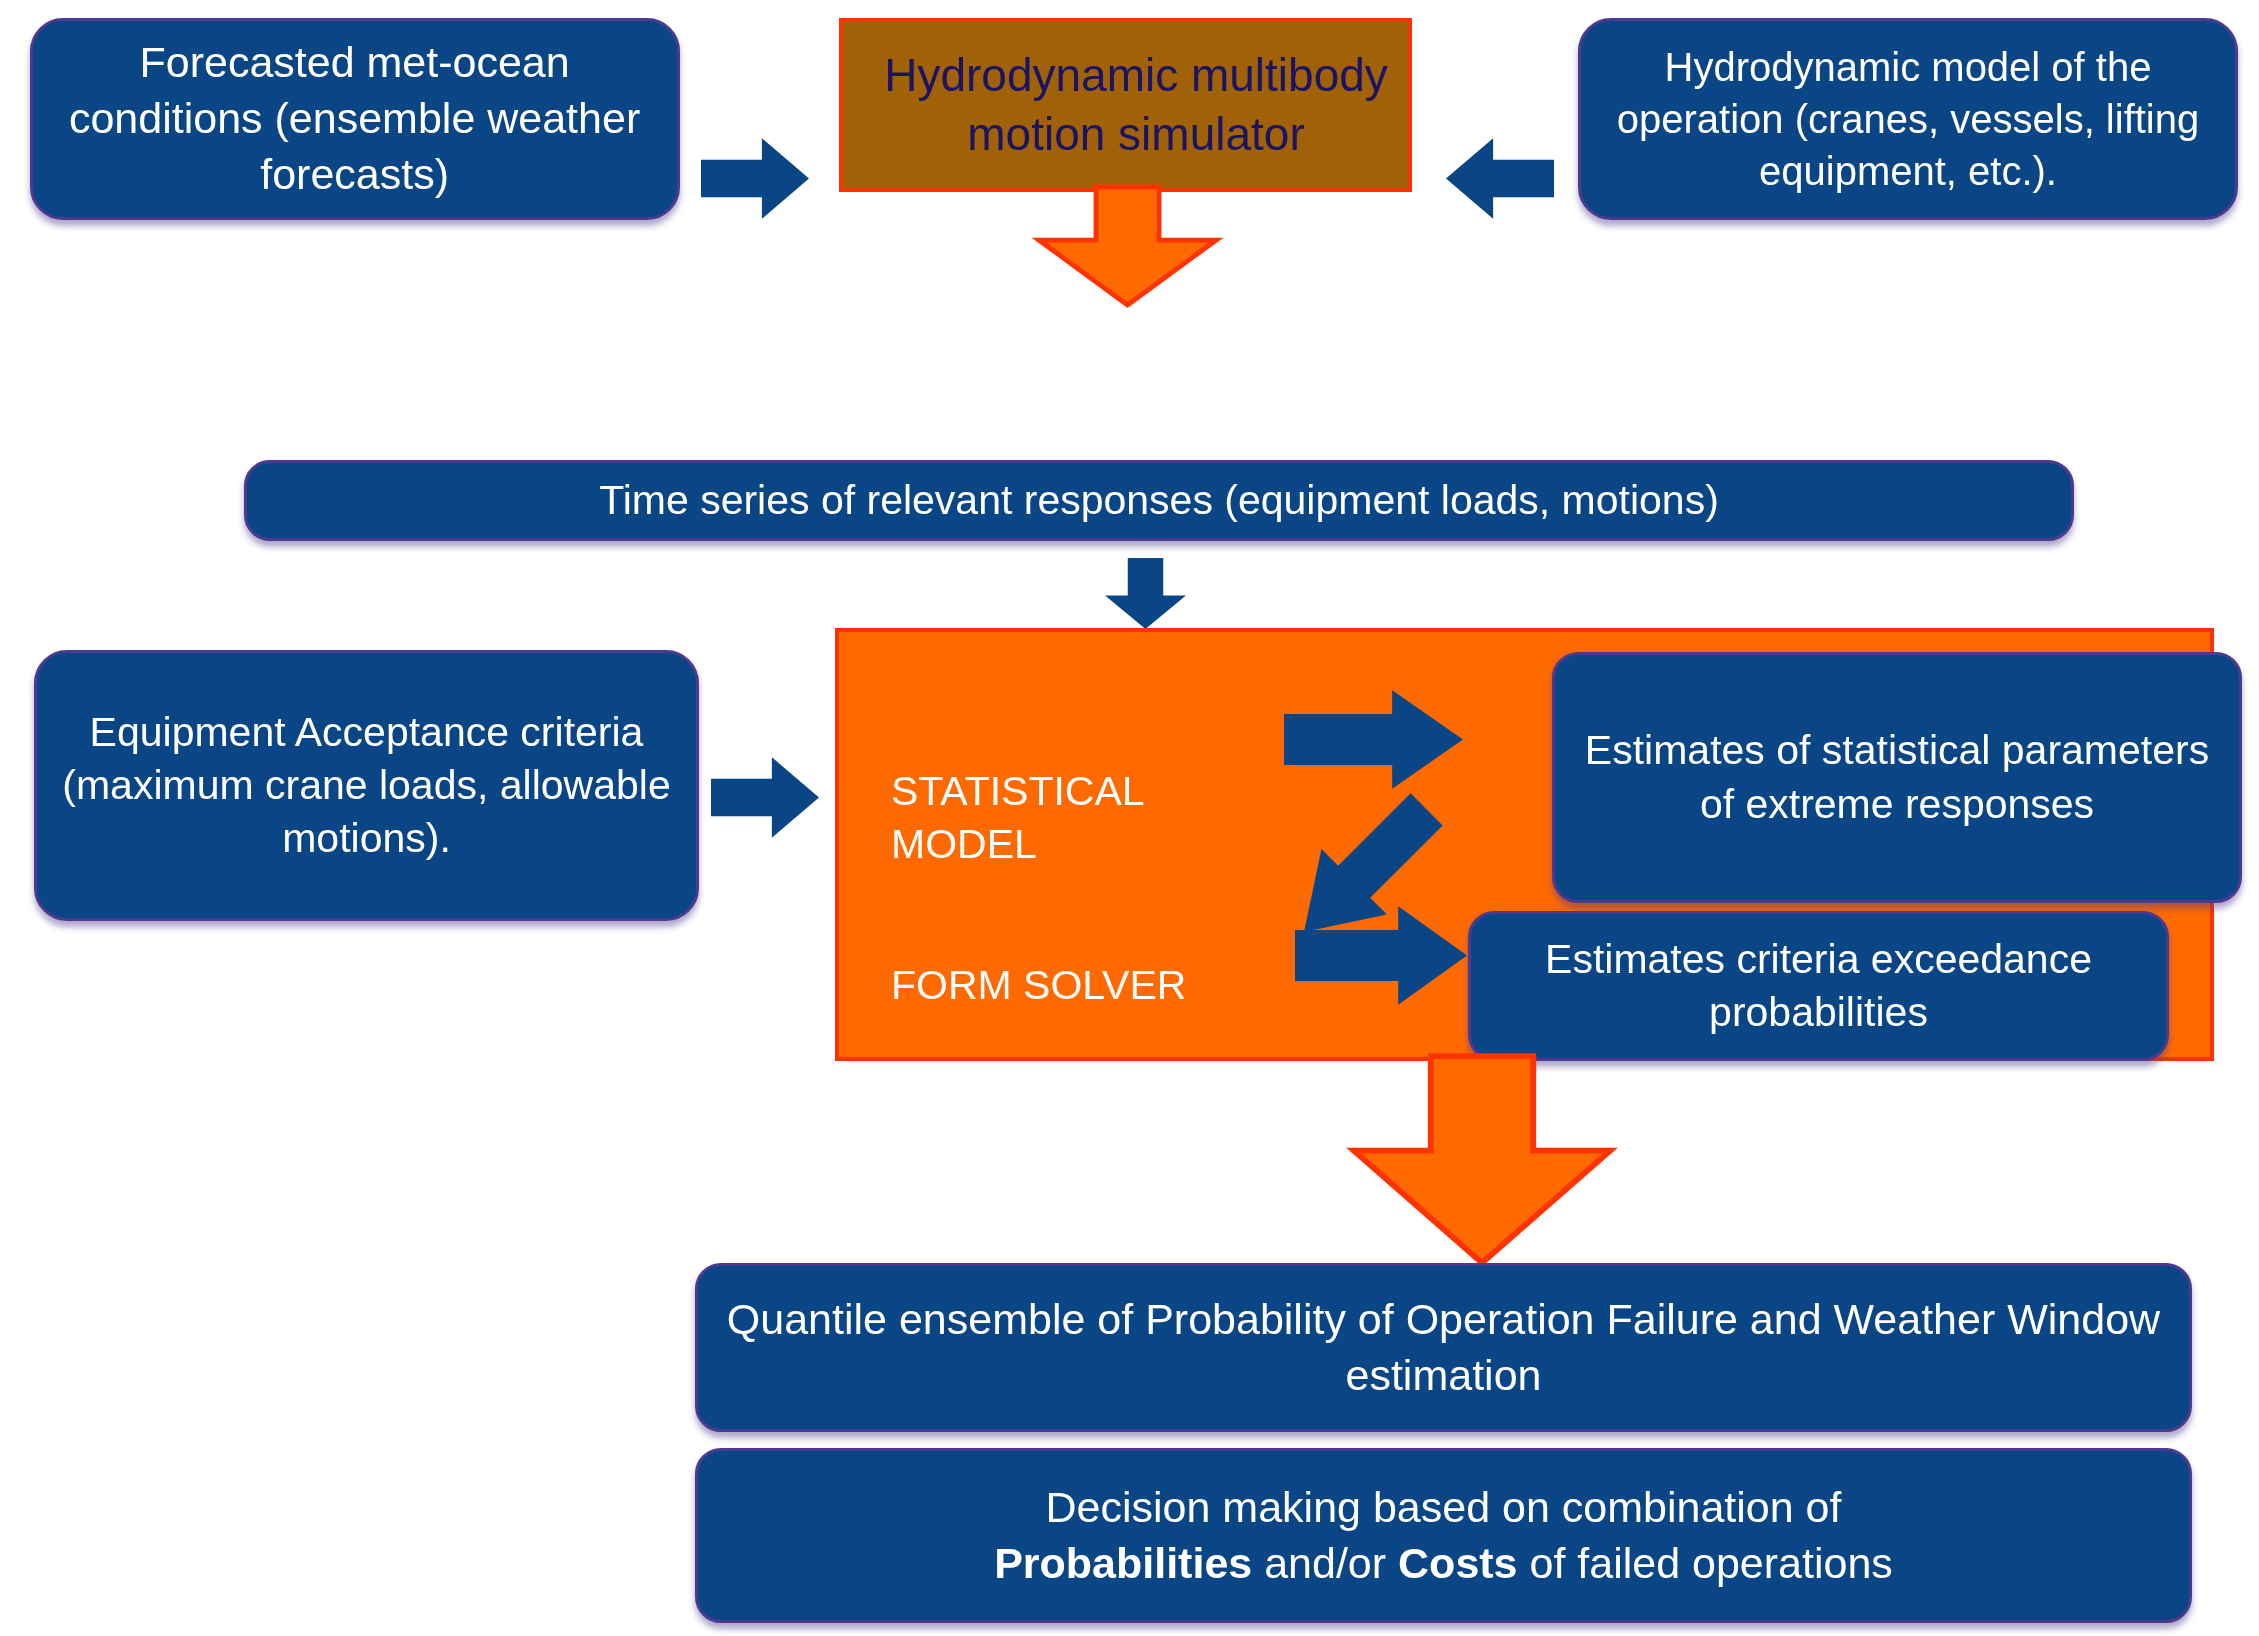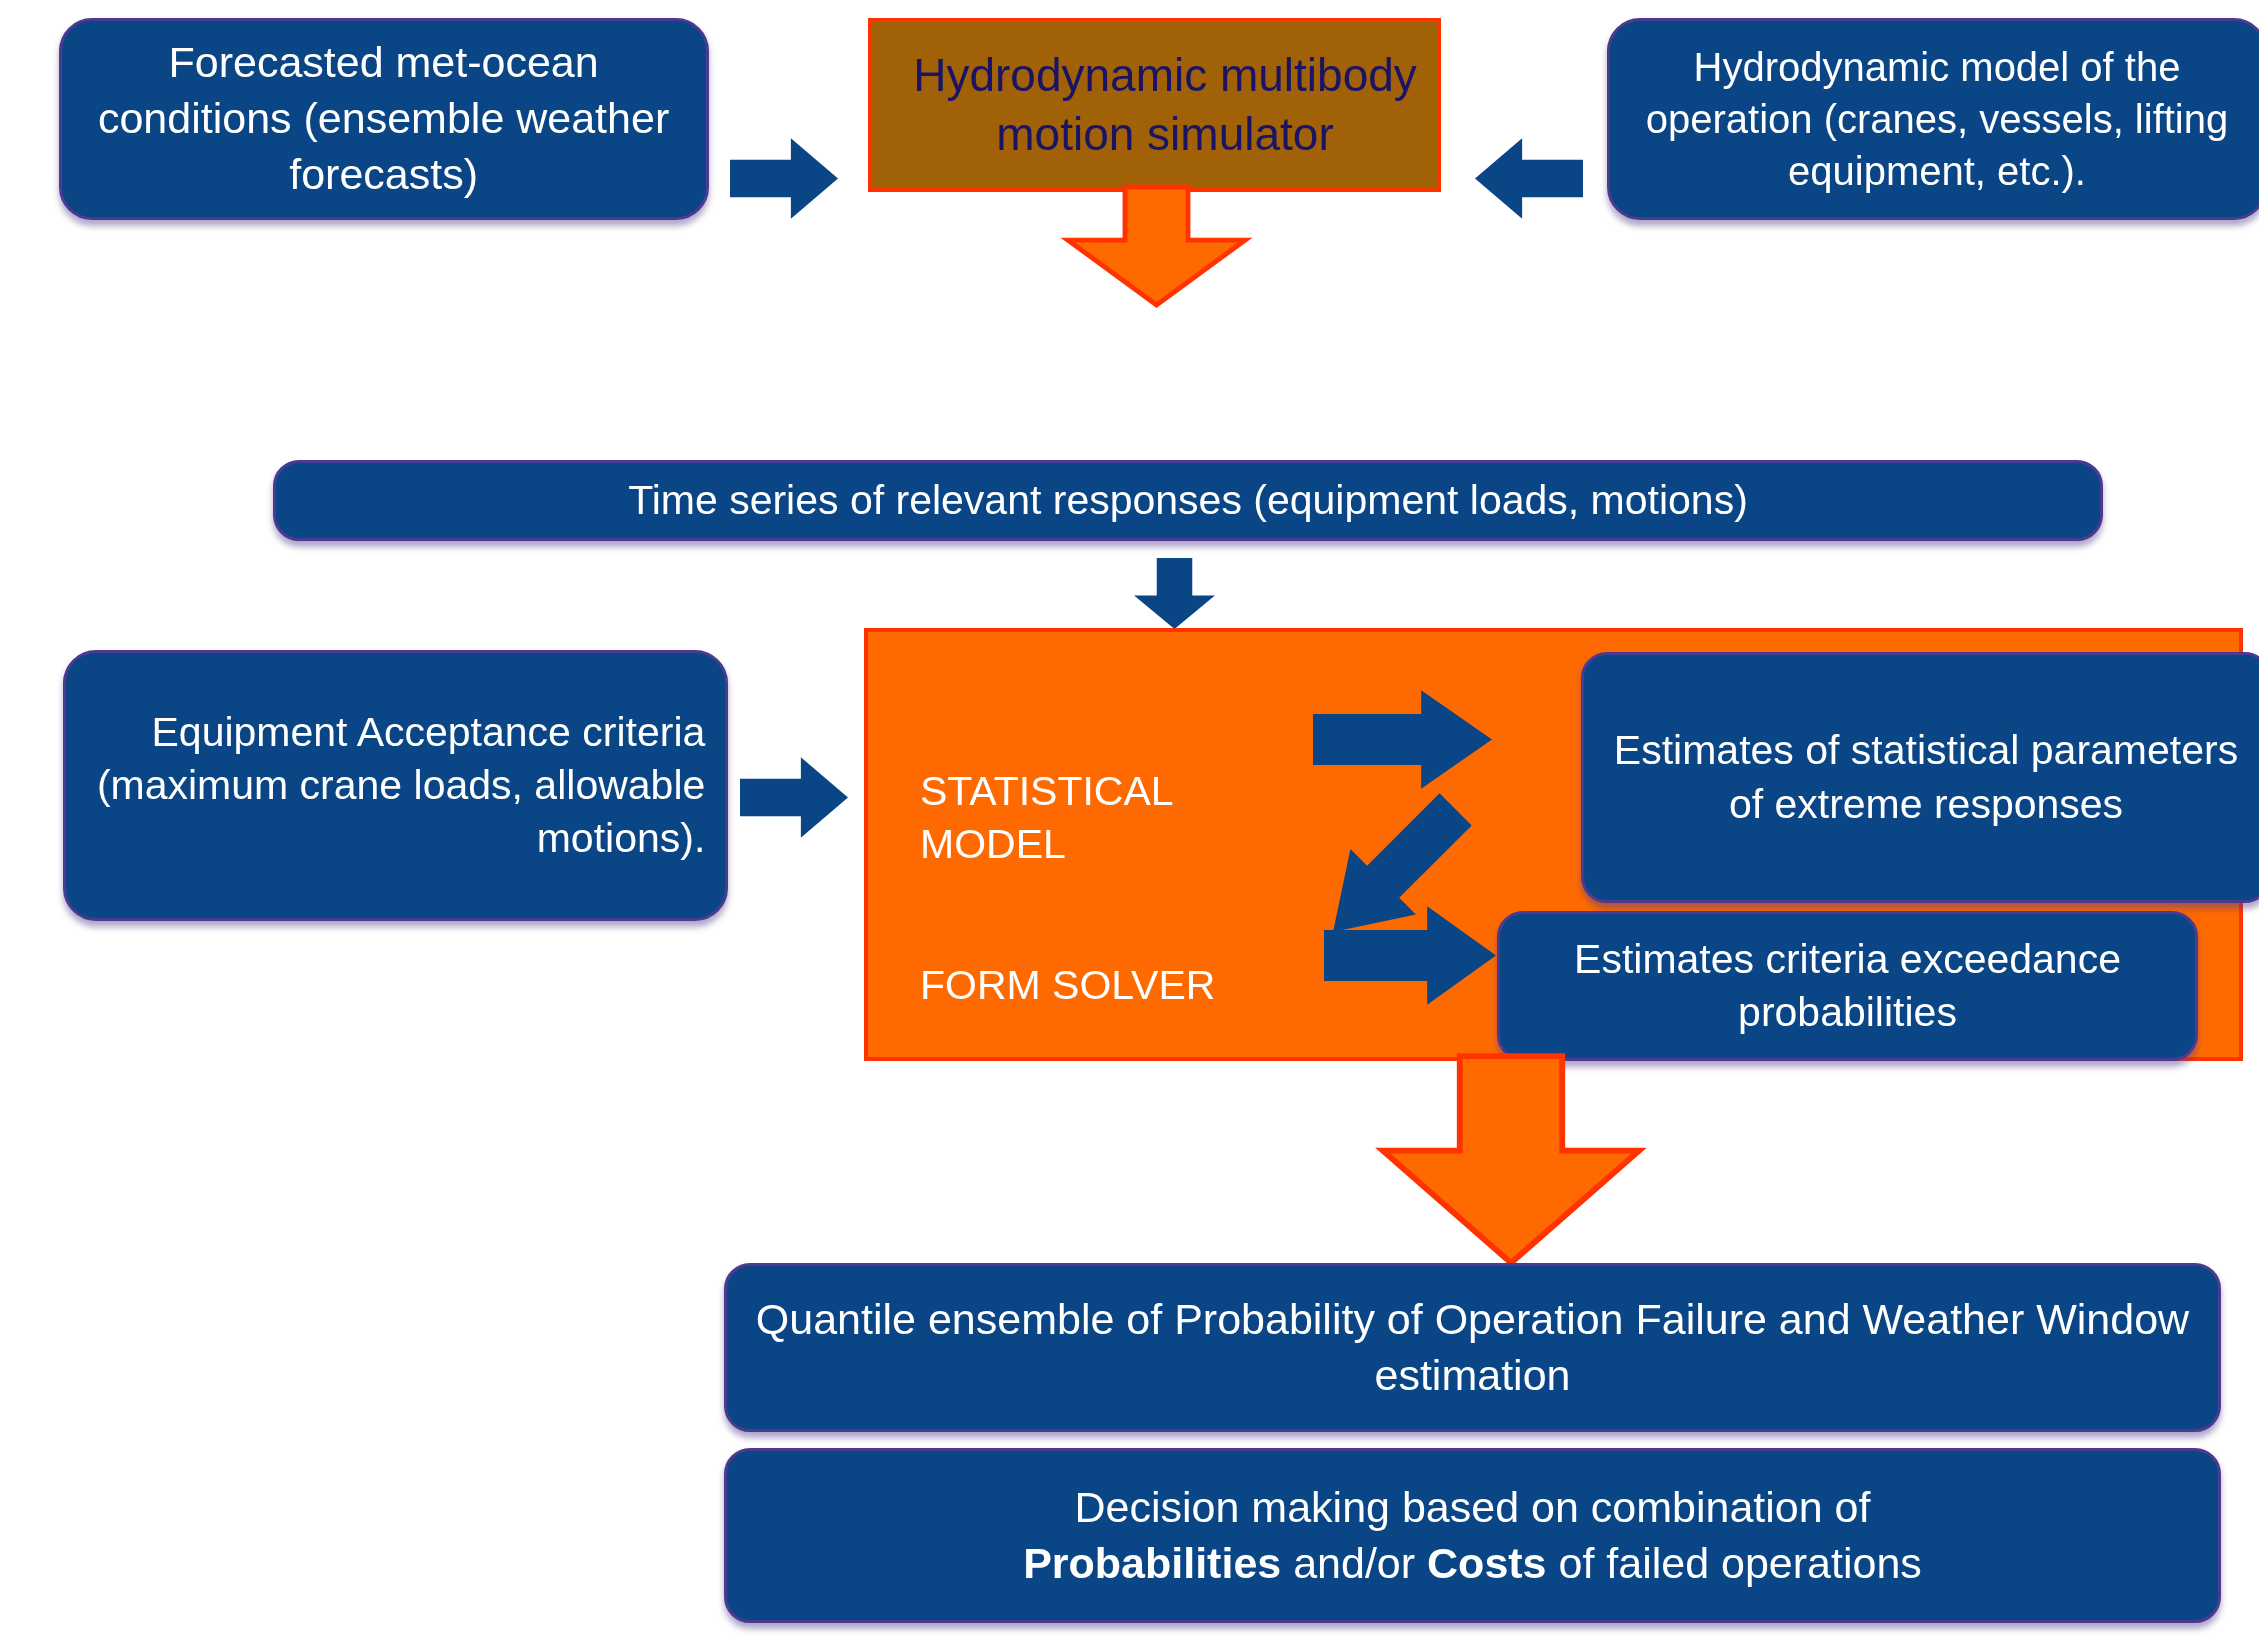--- a/index.html
+++ b/index.html
@@ -11,21 +11,20 @@
     width: 2260px;
     height: 1636px;
     font-family: "Liberation Sans", sans-serif;
     overflow: hidden;
   }
   #stage {
     position: relative;
     width: 2096px;
     height: 1636px;
     background: #ffffff;
-    margin-left: 29px;
   }
 
   
   .navy-box {
     position: absolute;
     box-sizing: border-box;
     background: #0a4585;
     border: 3px solid #4b3a8f;
     border-radius: 33px;
     color: #ffffff;
@@ -146,21 +145,21 @@
   </svg>
 
   <div class="navy-box small-radius" style="left:1552px; top:652px; width:690px; height:251px; font-size:41px;">
     <span>Estimates of statistical parameters of extreme responses</span>
   </div>
 
   <div class="navy-box small-radius" style="left:1468px; top:911px; width:701px; height:150px; font-size:41px;">
     <span>Estimates criteria exceedance probabilities</span>
   </div>
 
-  <div class="navy-box" style="left:34px; top:650px; width:665px; height:271px; font-size:41px;text-align:right;">
+  <div class="navy-box" style="left:34px; top:650px; width:665px; height:271px; font-size:41px;">
     <span>Equipment Acceptance criteria (maximum crane loads, allowable motions).</span>
   </div>
 
   <svg class="arrow-svg" style="left:711px; top:757px;" width="108" height="81" viewBox="0 0 110 82">
     <polygon points="0,22 62,22 62,0 110,41 62,82 62,60 0,60" fill="#0a4585"></polygon>
   </svg>
 
   <svg class="arrow-svg" style="left:1354px; top:1056px;" width="256" height="207" viewBox="0 0 260 210">
     <polygon points="78,0 182,0 182,96 260,96 130,210 0,96 78,96" fill="#ff6a00" stroke="#ff3300" stroke-width="6" stroke-linejoin="miter"></polygon>
   </svg>

